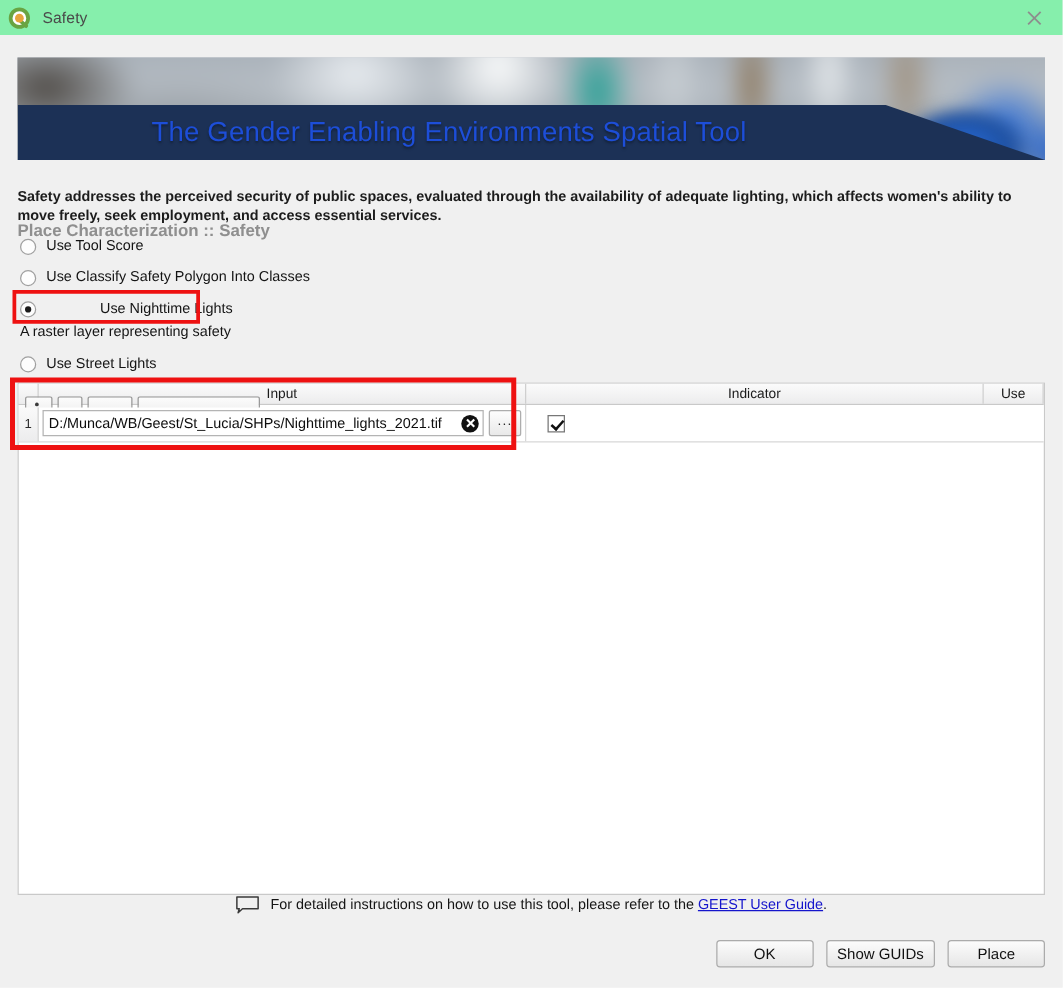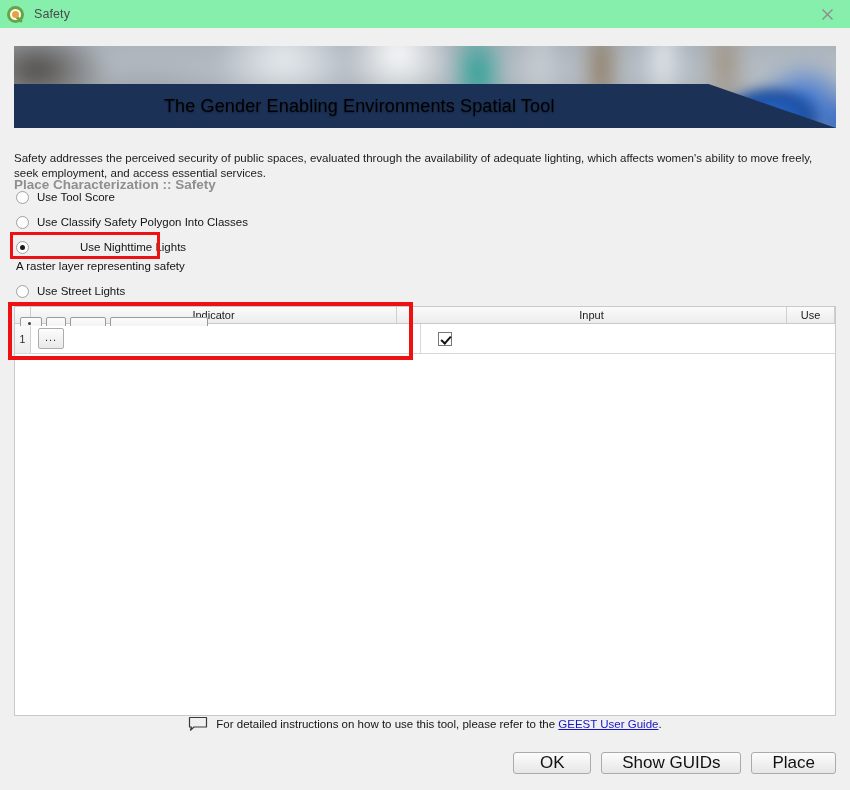--- a/index.html
+++ b/index.html
@@ -75,33 +75,33 @@
     filter: blur(5px);
   }
   #banner .band {
     position: absolute; left: 0; bottom: 0; width: 100%; height: 44px;
     background: #1c3156;
     clip-path: polygon(0 0, 84.5% 0, 100% 100%, 0 100%);
   }
   #banner-title {
     position: absolute; left: 0; bottom: 0; width: 84%; height: 44px;
     display: flex; align-items: center; justify-content: center;
-    color: #000000; font-size: 18px; letter-spacing: .15px;
+    color: #1d4ed8; font-size: 22px; letter-spacing: .15px;
     text-shadow: 0 1px 2px rgba(0,0,0,.35);
     white-space: nowrap;
   }
 
   
   #section-title {
     position: absolute; left: 14px; top: 131px;
     font-size: 13.5px; font-weight: bold; color: #8f8f8f; margin-top: 46px;
   }
   #section-desc {
     position: absolute; left: 14px; top: 151px; width: 818px;
-    font-size: 11.5px; color: #1c1c1c; line-height: 15px;
+    font-size: 11.5px; color: #1c1c1c; line-height: 15px; font-weight: bold;
   }
 
   
   .radio-row {
     position: absolute; left: 16px;
     display: flex; align-items: center; height: 18px;
     cursor: pointer;
   }
   .radio-mark {
     width: 13px; height: 13px; border-radius: 50%;
@@ -248,25 +248,25 @@
   #help-text { font-size: 11.5px; color: #141414; }
   #help-link {
     color: #1515cc; text-decoration: underline; cursor: pointer;
   }
 
   #btn-row {
     position: absolute; right: 14px; top: 752px;
     display: flex; gap: 10px;
   }
   .dlg-btn {
-    min-width: 78px; height: 22px; padding: 0 20px;
+    min-width: 78px; height: 22px; padding: 0 8px;
     border: 1px solid #ababab; border-radius: 3px;
     background: linear-gradient(180deg,#fcfcfc 0%,#e6e6e6 100%);
     font-family: "Liberation Sans", sans-serif;
-    font-size: 17px; color: #111111; cursor: pointer;
+    font-size: 12px; color: #111111; cursor: pointer;
   }
 </style>
 </head>
 <body>
 
 <div id="titlebar">
   <div id="qgis-logo">
     <div class="ring"></div>
     <div class="tail"></div>
     <div class="dot"></div>
@@ -311,29 +311,38 @@
 
 <div class="radio-row" id="opt-street">
   <span class="radio-mark"></span>
   <span class="radio-label">Use Street Lights</span>
 </div>
 
 <div id="table-wrap">
 
   <div id="table-head">
     <div class="th th-rownum"></div>
+    <div class="th th-input">Input</div>
     <div class="th th-ind">Indicator</div>
-    <div class="th th-input">Input</div>
     <div class="th th-use">Use</div>
   </div>
 
   <div id="table-row">
     <div class="cell-rownum">1</div>
 
     <div class="cell-input">
+      <div class="filebox">
+        <input type="text" value="D:/Munca/WB/Geest/St_Lucia/SHPs/Nighttime_lights_2021.tif" style="">
+        <span class="clear-btn">
+          <svg width="9" height="9" viewBox="0 0 9 9" aria-hidden="true">
+            <line x1="1.6" y1="1.6" x2="7.4" y2="7.4" stroke="#ffffff" stroke-width="1.7"></line>
+            <line x1="7.4" y1="1.6" x2="1.6" y2="7.4" stroke="#ffffff" stroke-width="1.7"></line>
+          </svg>
+        </span>
+      </div>
       <div class="browse-btn">...</div>
     </div>
 
 
     <div class="cell-use">
       <span class="use-check"></span>
     </div>
   </div>
 </div>
 

